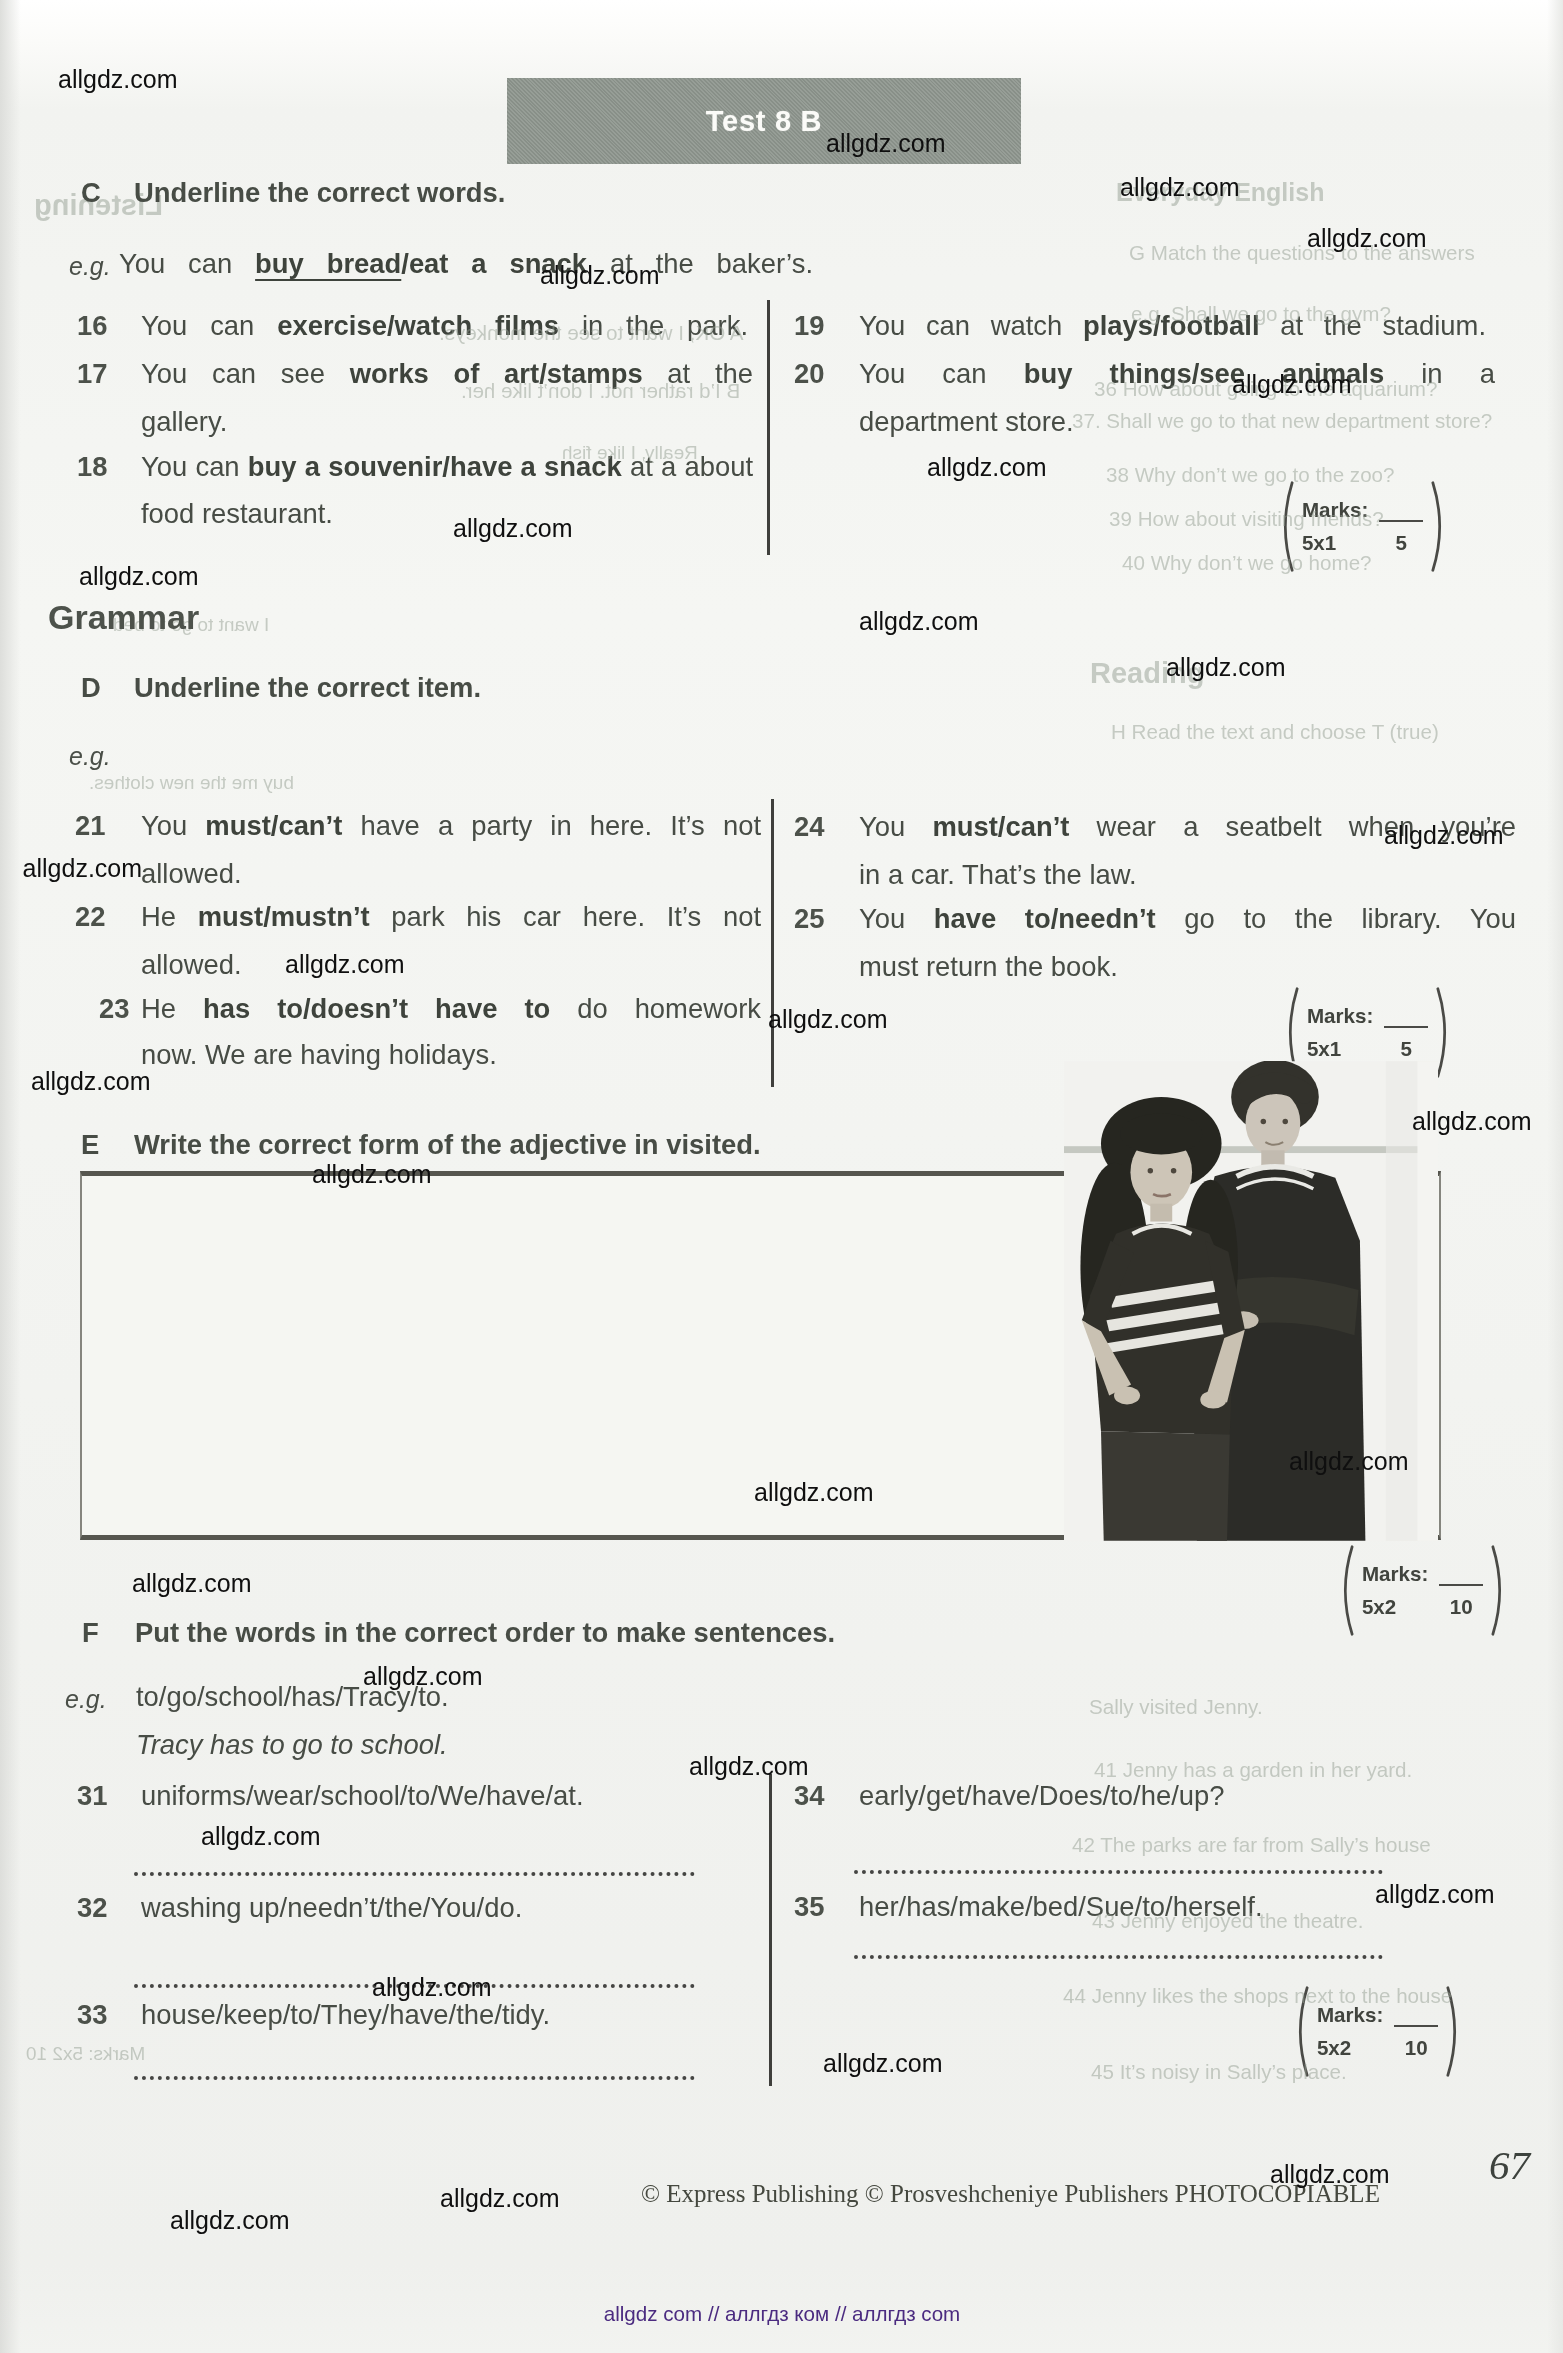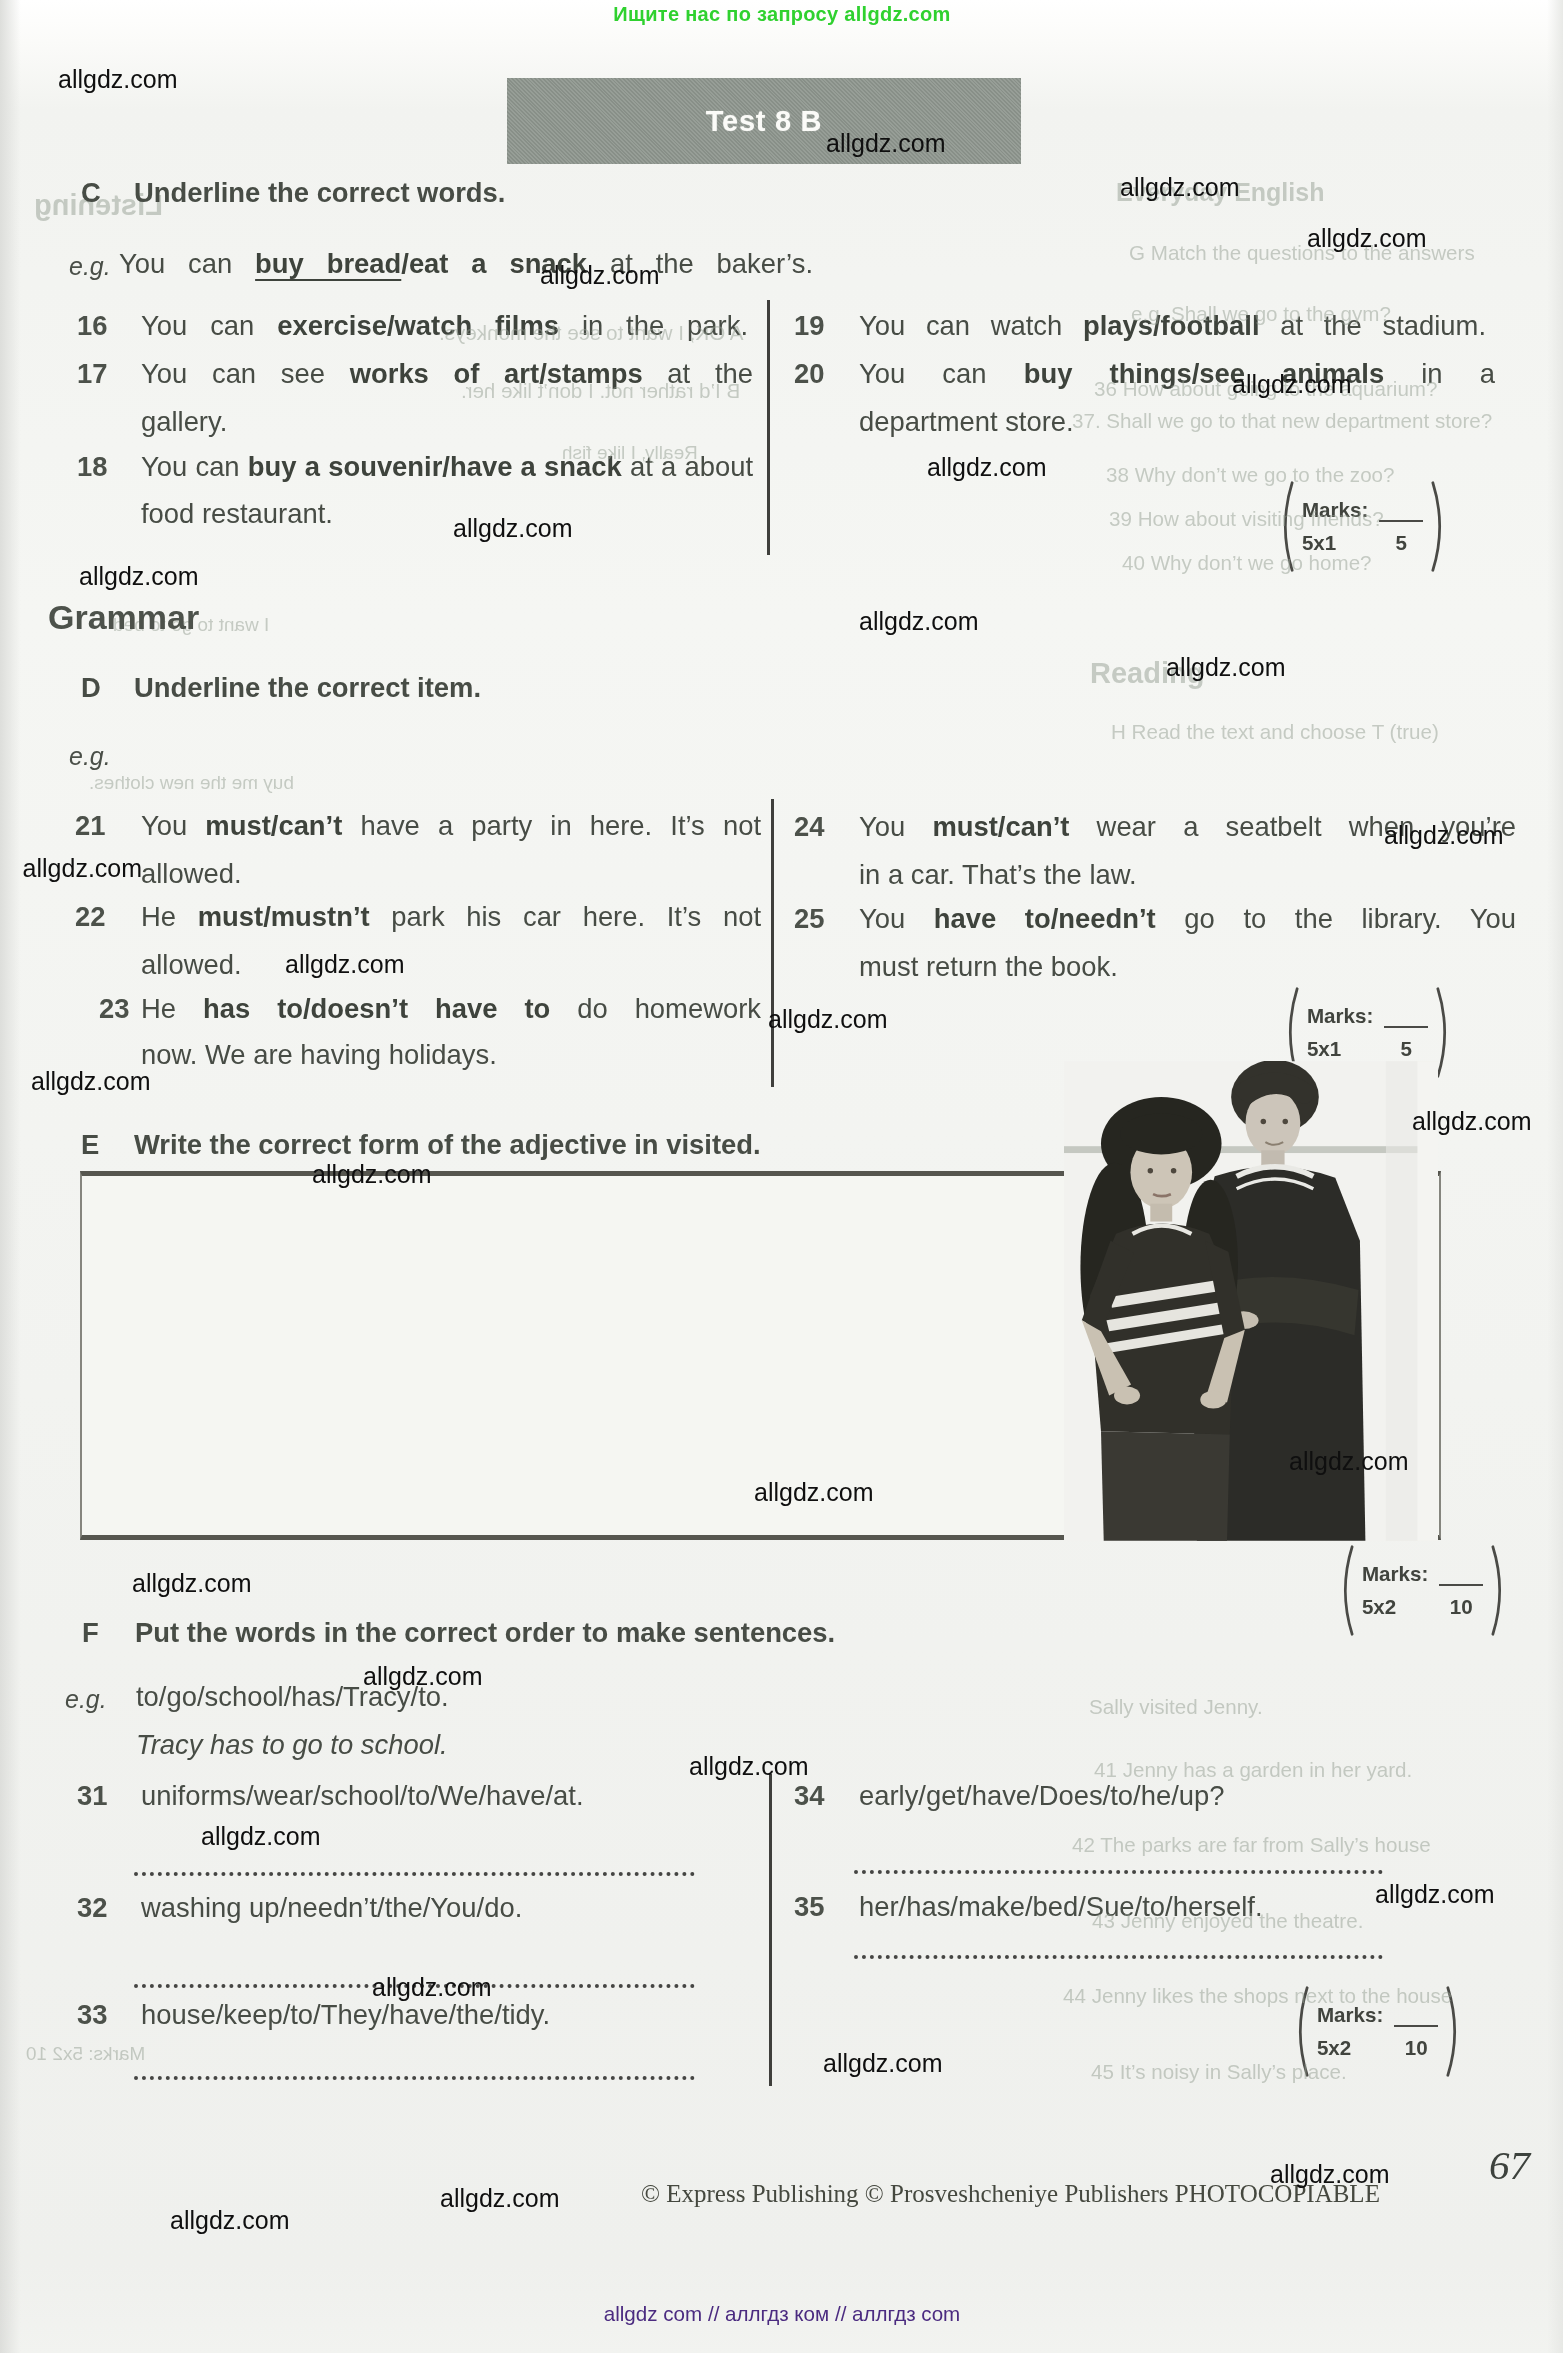--- a/index.html
+++ b/index.html
@@ -61,21 +61,20 @@
   
   .copyright{position:absolute;left:641px;top:2180px;font-family:"Liberation Serif",serif;font-size:25px;color:#45483f;white-space:nowrap;}
   .pagenum{position:absolute;left:1489px;top:2141px;font-family:"Liberation Serif",serif;font-style:italic;font-size:41px;color:#3d423d;}
   .content{z-index:10;}
 </style>
 </head>
 <body>
 
 <div class="page">
 
-  <div class="banner-top">Ищите нас по запросу allgdz.com</div>
 
   <div class="header-box content abs">
     <span>Test 8 B</span>
   </div>
 
   <div id="ghost-layer">
       <div class="ghost m b" style="left: 34px; top: 189px; font-size: 29px;">Listening</div>
       <div class="ghost b" style="left: 1116px; top: 178px; font-size: 25px;">Everyday English</div>
       <div class="ghost" style="left: 1129px; top: 241px; font-size: 20.6px;">G    Match the questions to the answers</div>
       <div class="ghost" style="left: 1131px; top: 302px; font-size: 20.6px;">e.g.  Shall we go to the gym?</div>

